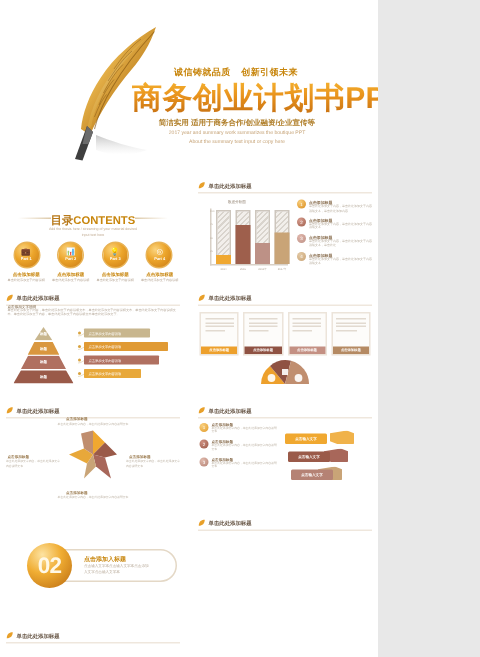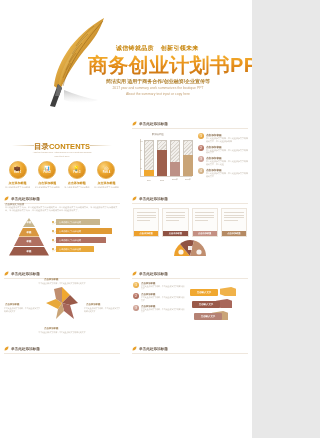--- a/index.html
+++ b/index.html
@@ -465,20 +465,27 @@
       <div class="sp-stairs">
         <div class="sp-box" style="left:30px;top:0px;width:16px;height:9px;background:#f0b24a;clip-path:polygon(0 20%,70% 0,100% 20%,100% 100%,30% 100%,0 80%)"></div>
         <div class="sp-box" style="left:26px;top:12px;width:16px;height:9px;background:#a8675a;clip-path:polygon(0 20%,70% 0,100% 20%,100% 100%,30% 100%,0 80%)"></div>
         <div class="sp-box" style="left:22px;top:24px;width:16px;height:9px;background:#c9a477;clip-path:polygon(0 20%,70% 0,100% 20%,100% 100%,30% 100%,0 80%)"></div>
         <div class="sp-ribbon" style="left:0;top:2px;width:28px;background:#f0a830">点击输入文字</div>
         <div class="sp-ribbon" style="left:2px;top:14px;width:28px;background:#9a5a49">点击输入文字</div>
         <div class="sp-ribbon" style="left:4px;top:26px;width:28px;background:#b58274">点击输入文字</div>
       </div>
     </div>
 
+    <div class="slide">
+      <div class="sec-pill"></div>
+      <div class="sec-num">02</div>
+      <div class="sec-t">点击添加入标题</div>
+      <div class="sec-d1">点击输入文字本点击输入文字本点击添加</div>
+      <div class="sec-d2">入文字点击输入文字本</div>
+    </div>
 
     <div class="slide" style="height:34px">
       <div class="sl-head">
         <svg class="sl-bul" viewBox="0 0 10 10">
           <path d="M1 9 C1 3 5 1 9 1 C9 6 6 9 1 9 Z" fill="#e8a02a"></path>
         </svg>
         <span class="sl-htxt">单击此处添加标题</span>
       </div>
       <div class="sl-rule"></div>
     </div>

